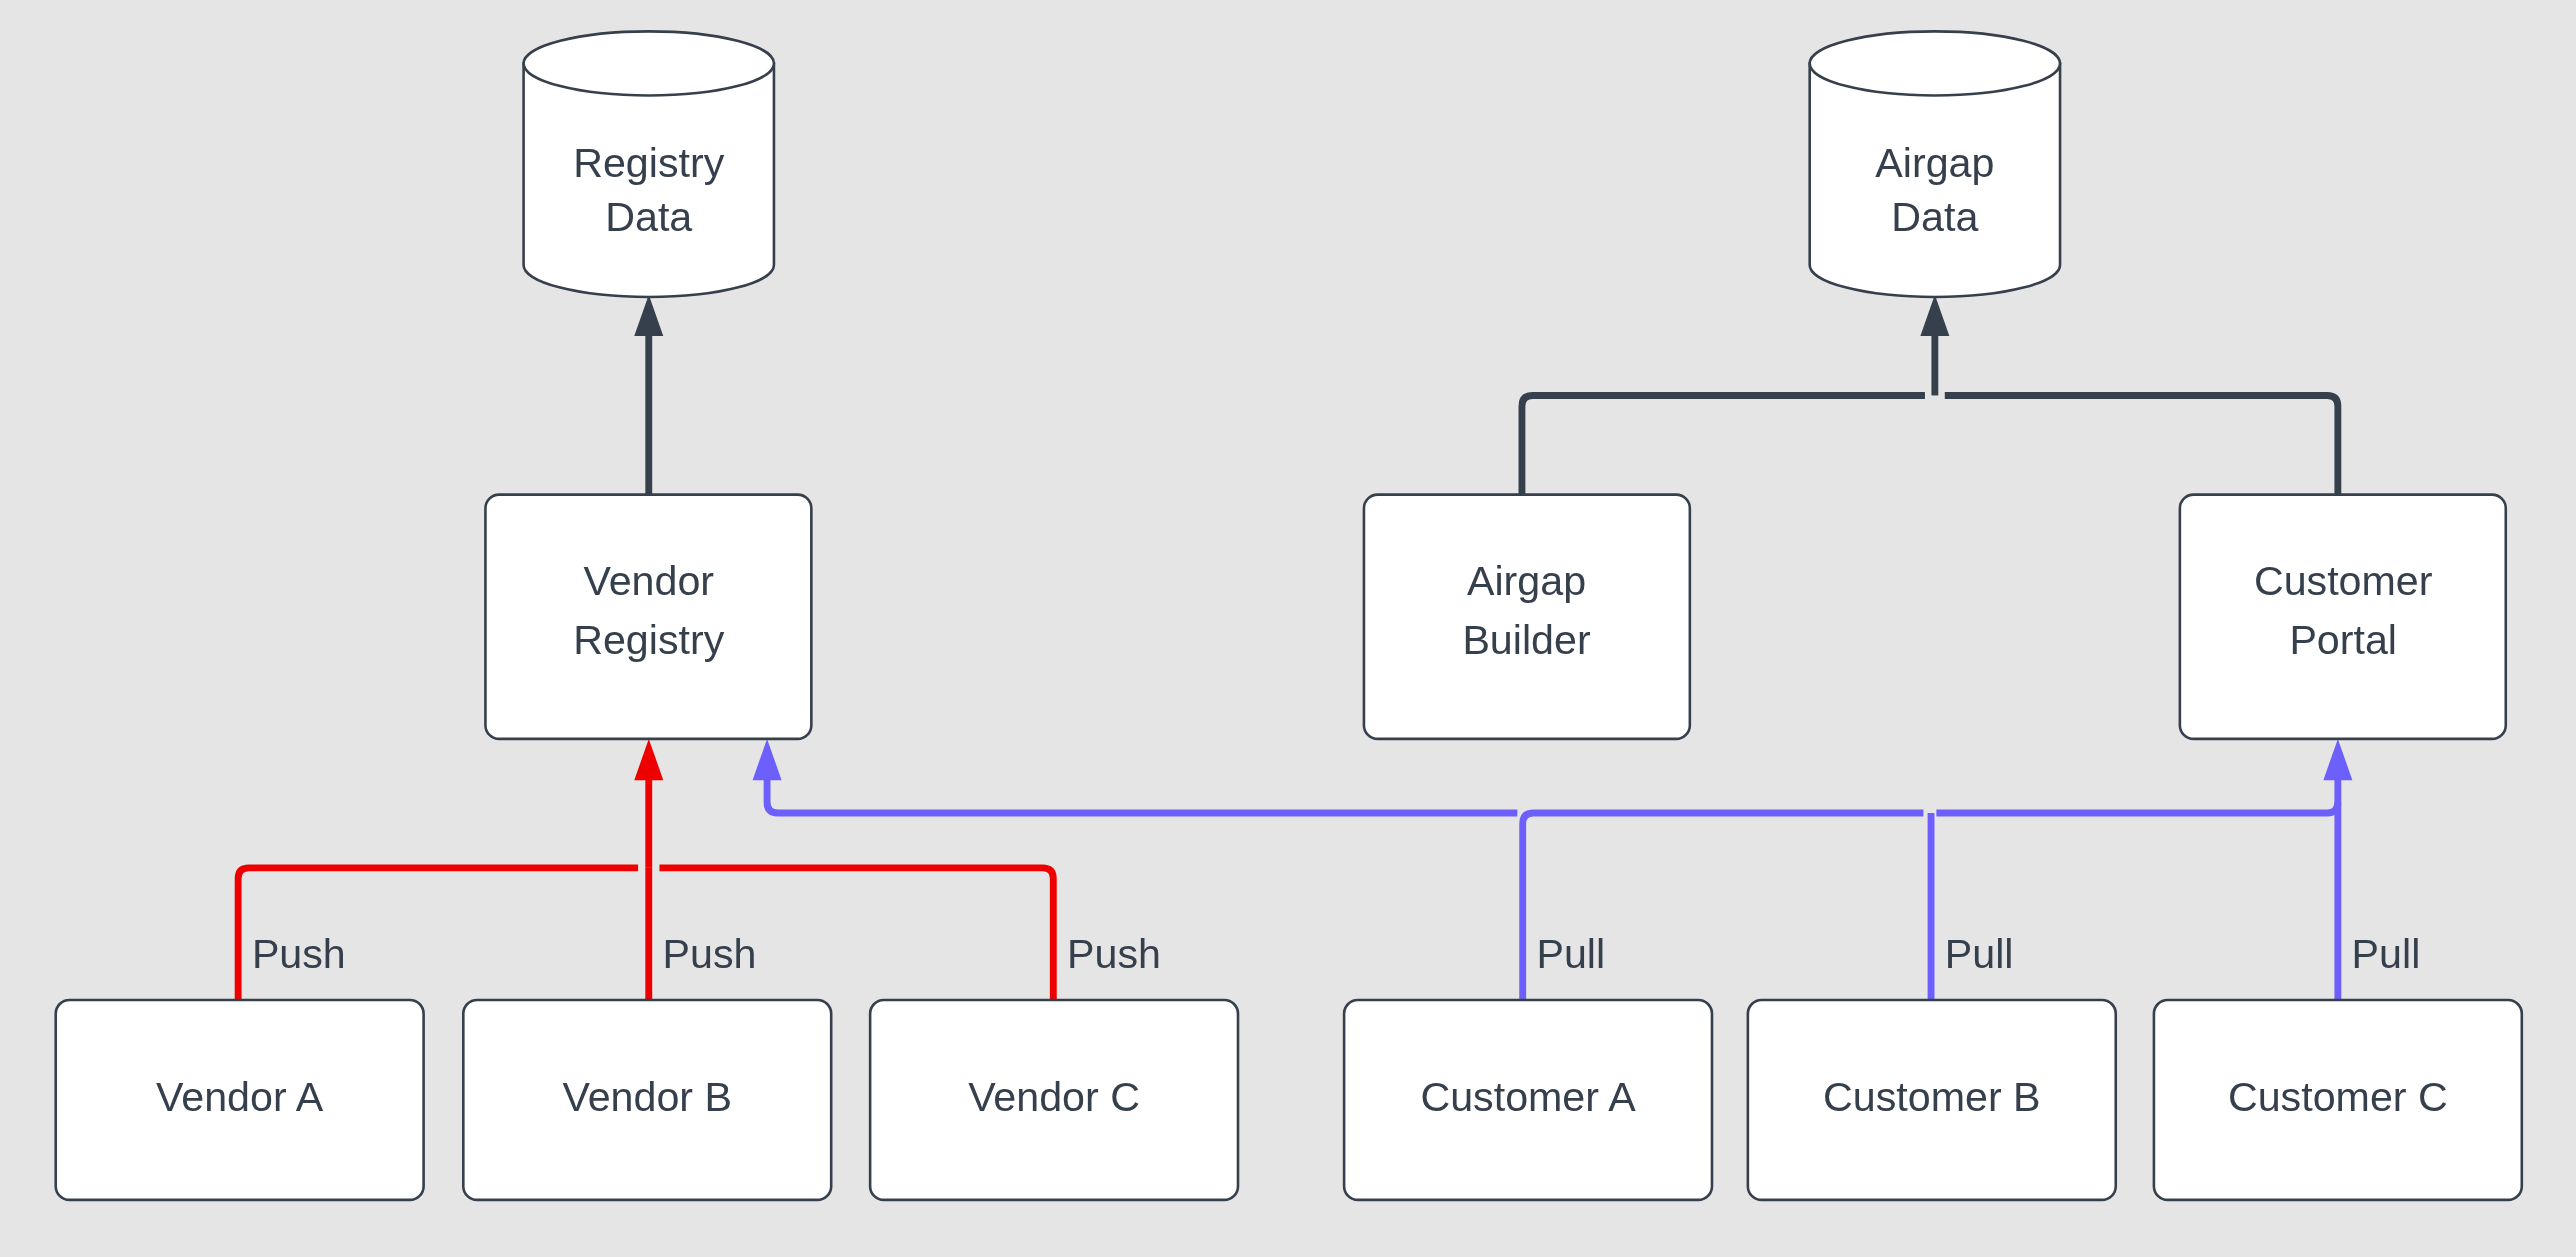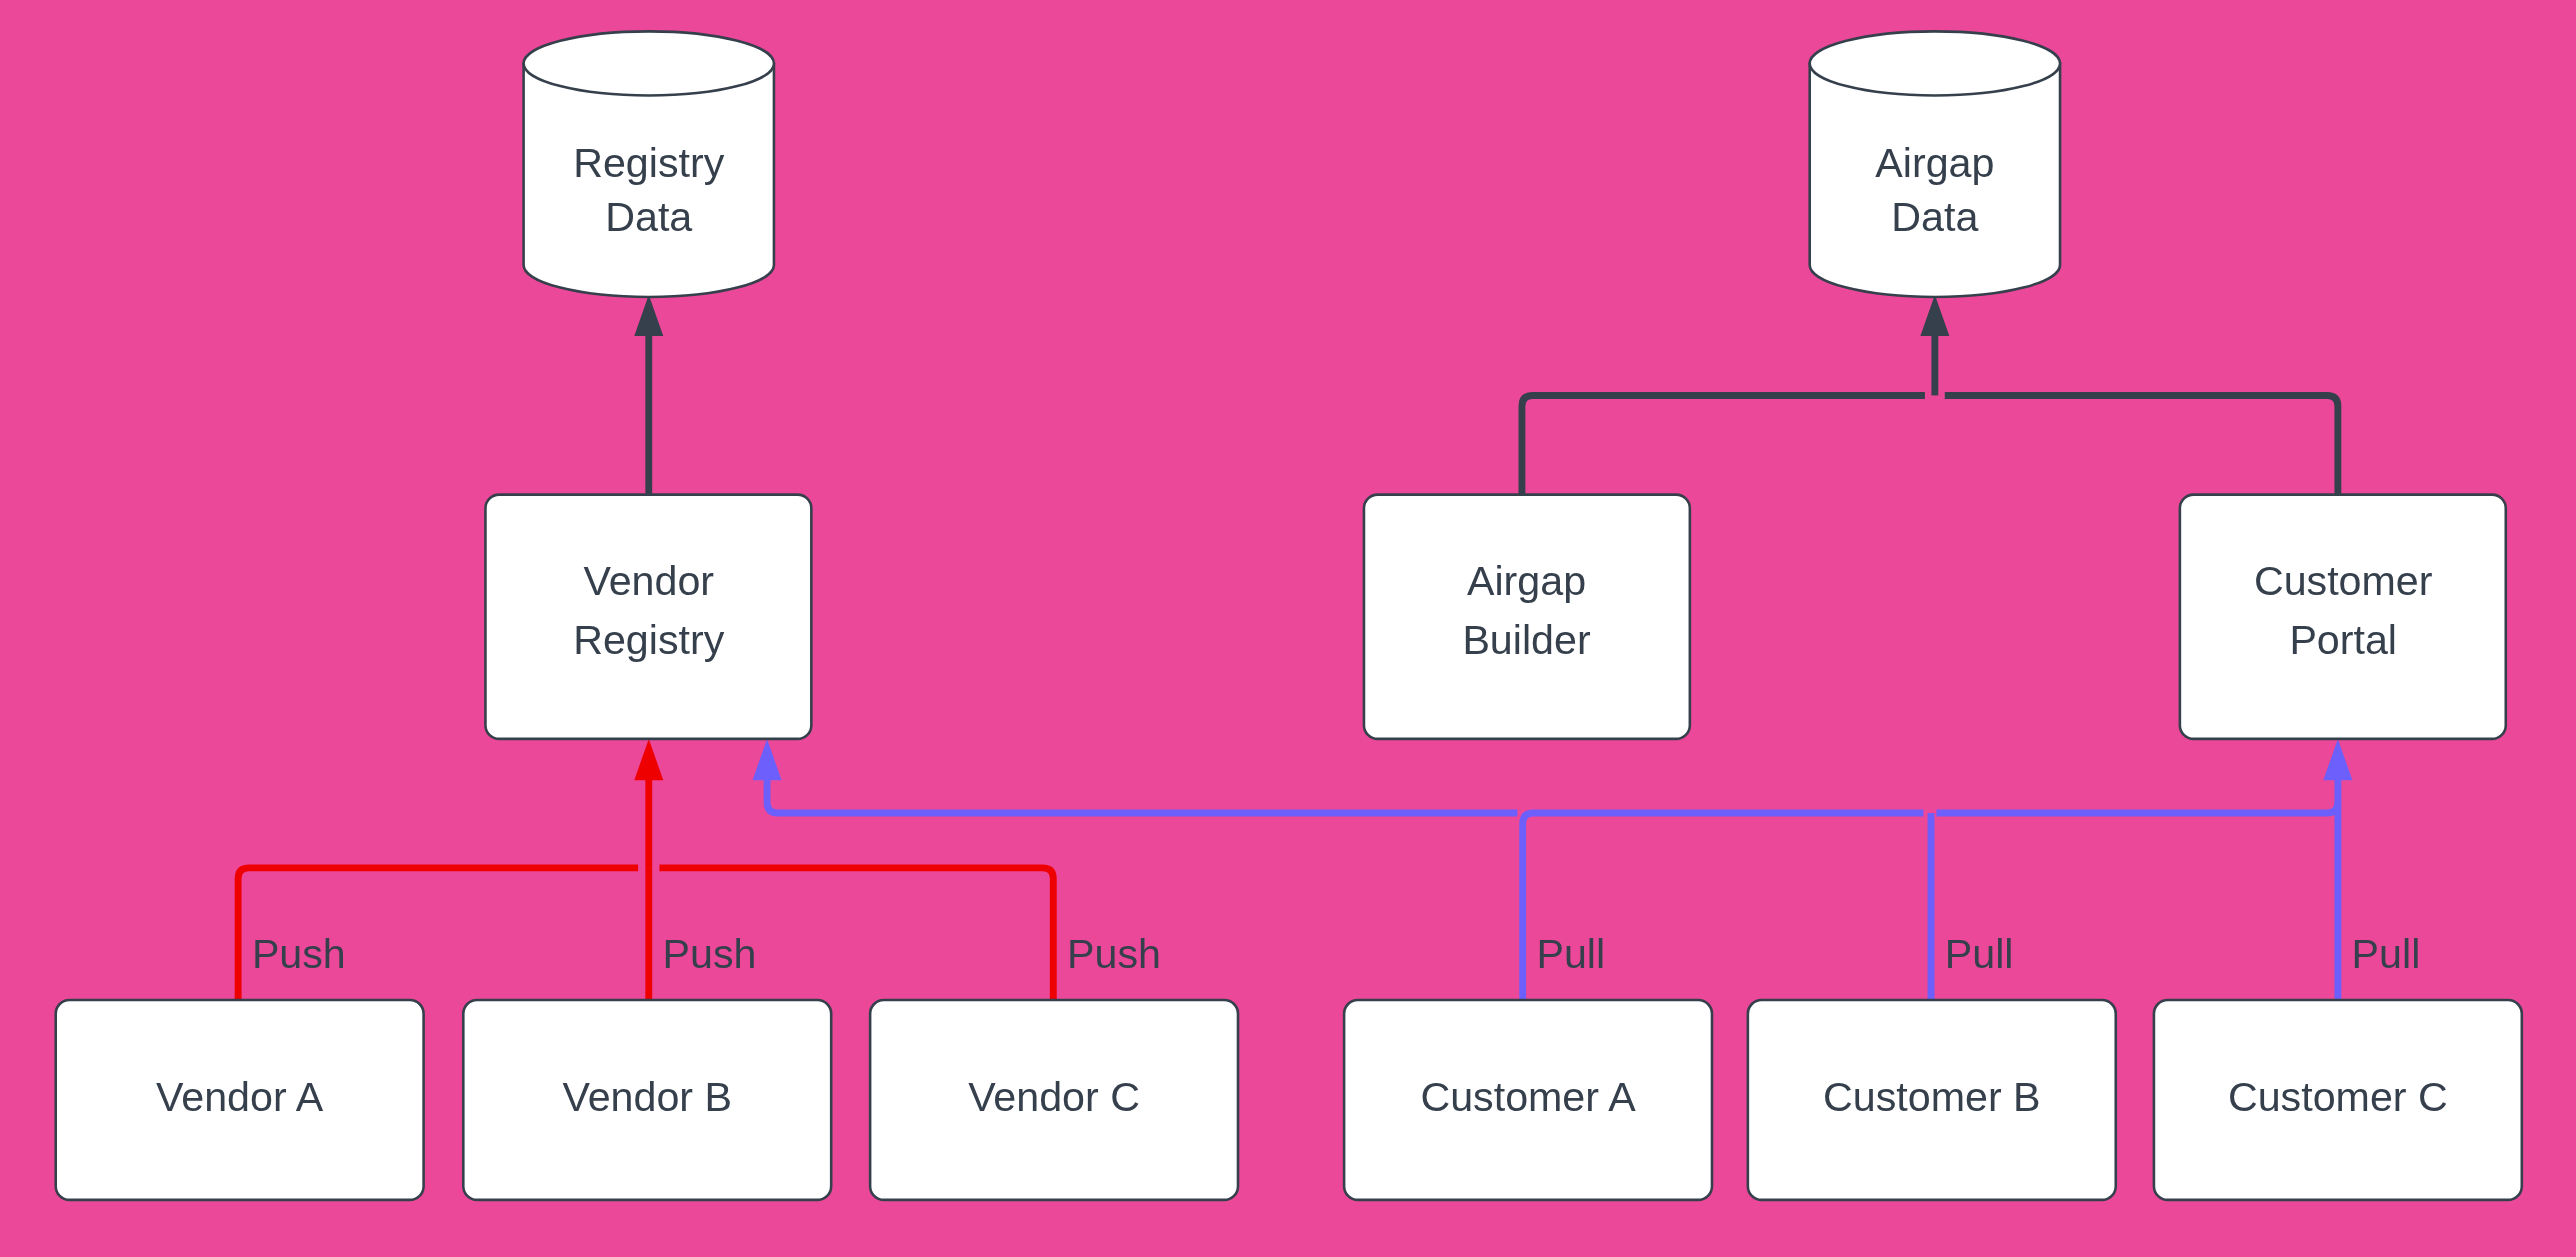--- a/index.html
+++ b/index.html
@@ -10,21 +10,21 @@
   body {
     width: 2576px;
     height: 1258px;
     overflow: hidden;
     font-family: "Liberation Sans", sans-serif;
   }
   #diagram-root {
     position: relative;
     width: 2576px;
     height: 1258px;
-    background: #ec4899;
+    background: #e5e5e5;
   }
   svg#diagram-svg {
     display: block;
     width: 2576px;
     height: 1258px;
   }
   .node-shape {
     fill: #ffffff;
     stroke: #36404d;
     stroke-width: 3.4;

